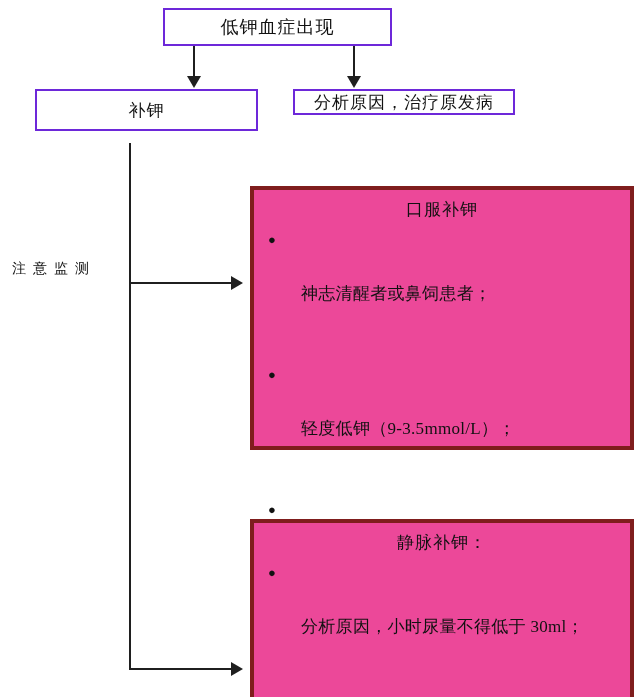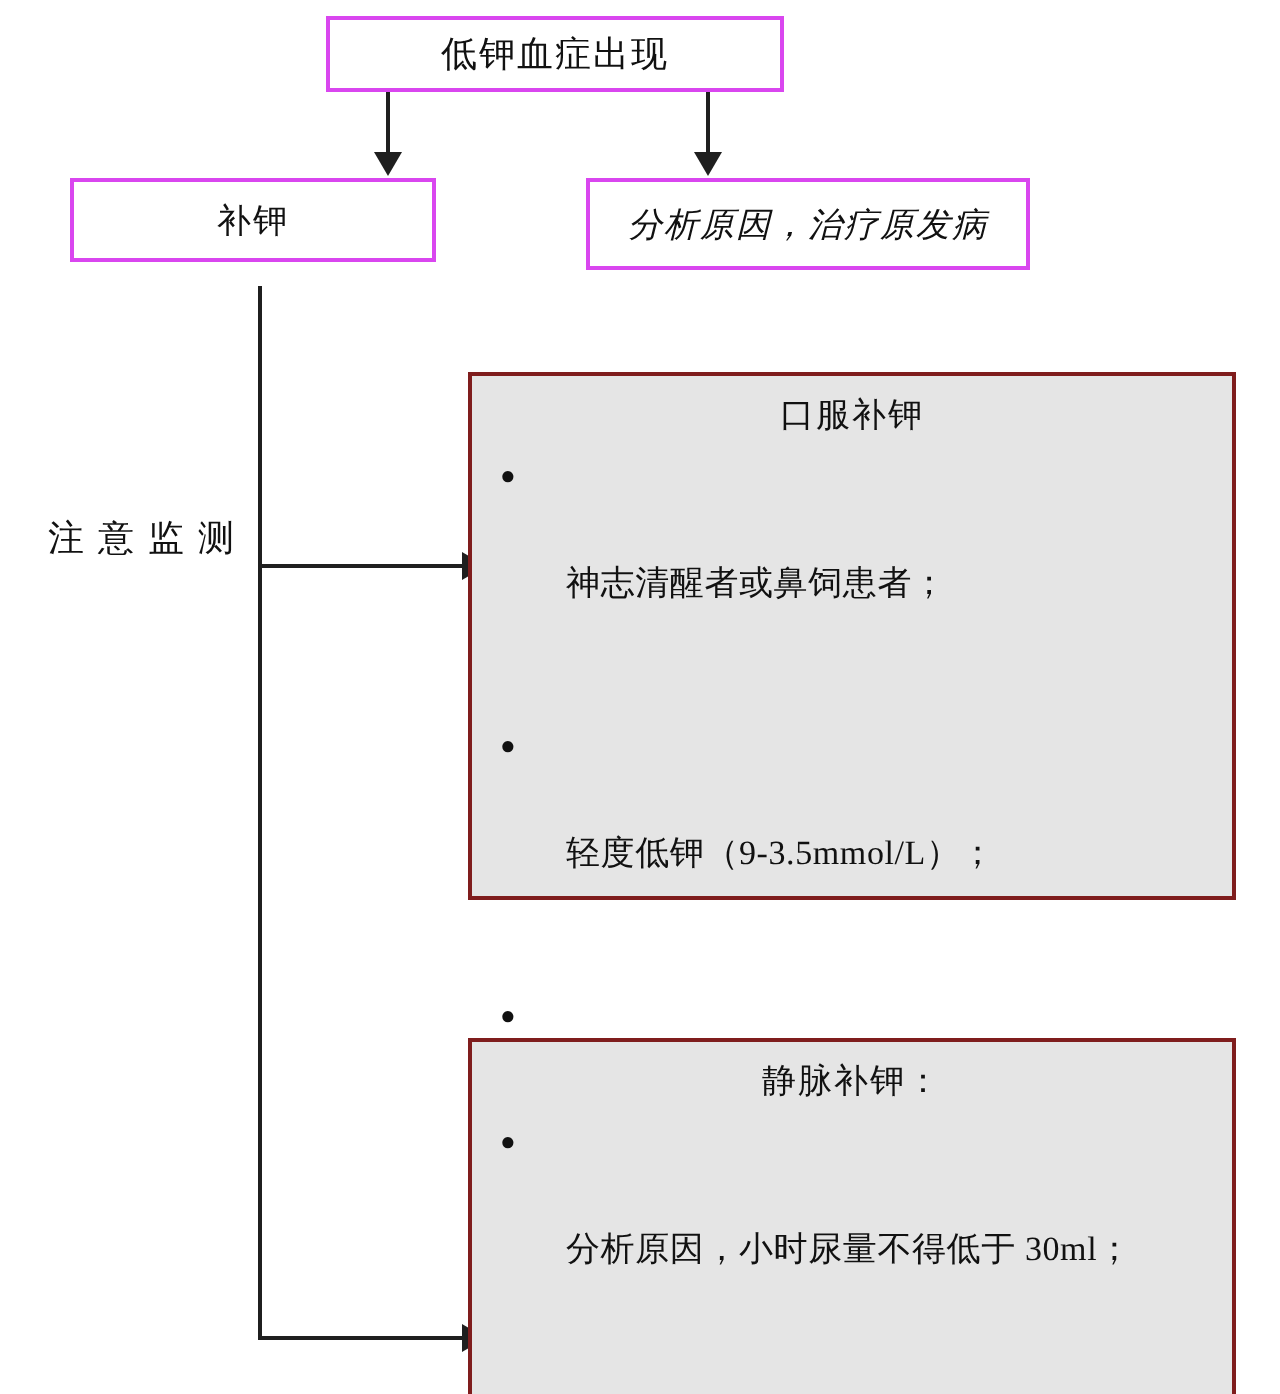--- a/index.html
+++ b/index.html
@@ -7,21 +7,21 @@
     position: relative;
     width: 640px;
     height: 697px;
     background: #ffffff;
     overflow: hidden;
     font-family: "Liberation Serif", "DejaVu Serif", serif;
     color: #111111;
   }
   .node {
     position: absolute;
-    border: 2px solid #d946ef;
+    border: 2px solid #6d28d9;
     background: #ffffff;
     box-sizing: border-box;
     display: flex;
     align-items: center;
     justify-content: center;
     font-size: 17px;
     letter-spacing: 1px;
   }
   .vline { position: absolute; width: 2px; background: #1f1f1f; }
   .hline { position: absolute; height: 2px; background: #1f1f1f; }
@@ -34,24 +34,24 @@
   }
   .arrowhead-right {
     position: absolute;
     width: 0; height: 0;
     border-top: 7px solid transparent;
     border-bottom: 7px solid transparent;
     border-left: 12px solid #1f1f1f;
   }
   .bigbox {
     position: absolute;
-    border: 2px solid #7f1d1d;
-    background: #e5e5e5;
+    border: 4px solid #7f1d1d;
+    background: #ec4899;
     box-sizing: border-box;
-    left: 234px;
+    left: 250px;
     width: 384px;
   }
   .bigbox .box-title {
     margin-top: 7px;
     text-align: center;
     font-size: 17px;
     line-height: 26px;
     letter-spacing: 1px;
   }
   .bullet-list { margin-top: 3px; }
@@ -66,47 +66,46 @@
     width: 33px;
     flex: 0 0 33px;
     font-size: 13px;
     line-height: 27px;
   }
   .bullet-text { flex: 1; white-space: pre-wrap; letter-spacing: 0.3px; }
   .side-note {
     position: absolute;
     left: 12px;
     top: 255px;
-    font-size: 18px;
+    font-size: 14px;
     line-height: 28px;
-    margin-left: 12px;
   }
   .side-note .l1 { letter-spacing: 7px; }
   .side-note .l2 { letter-spacing: 2.5px; }
 </style>
 </head>
 <body>
 
 <div id="canvas">
 
   <div class="node" style="left:163px; top:8px; width:229px; height:38px; font-size:18px;">
     <span>低钾血症出现</span>
   </div>
 
   <div class="vline" style="left:193px; top:46px; height:31px;"></div>
   <div class="arrowhead-down" style="left:187px; top:76px;"></div>
 
   <div class="vline" style="left:353px; top:46px; height:31px;"></div>
   <div class="arrowhead-down" style="left:347px; top:76px;"></div>
 
-  <div class="node" style="left:35px; top:89px; width:183px; height:42px;">
+  <div class="node" style="left:35px; top:89px; width:223px; height:42px;">
     <span>补钾</span>
   </div>
 
-  <div class="node" style="left:293px; top:89px; width:222px; height:46px;font-style:italic;">
+  <div class="node" style="left:293px; top:89px; width:222px; height:26px;">
     <span>分析原因，治疗原发病</span>
   </div>
 
   <div class="vline" style="left:129px; top:143px; height:527px;"></div>
 
   <div class="hline" style="left:129px; top:282px; width:102px;"></div>
   <div class="arrowhead-right" style="left:231px; top:276px;"></div>
 
   <div class="hline" style="left:129px; top:668px; width:102px;"></div>
   <div class="arrowhead-right" style="left:231px; top:662px;"></div>

